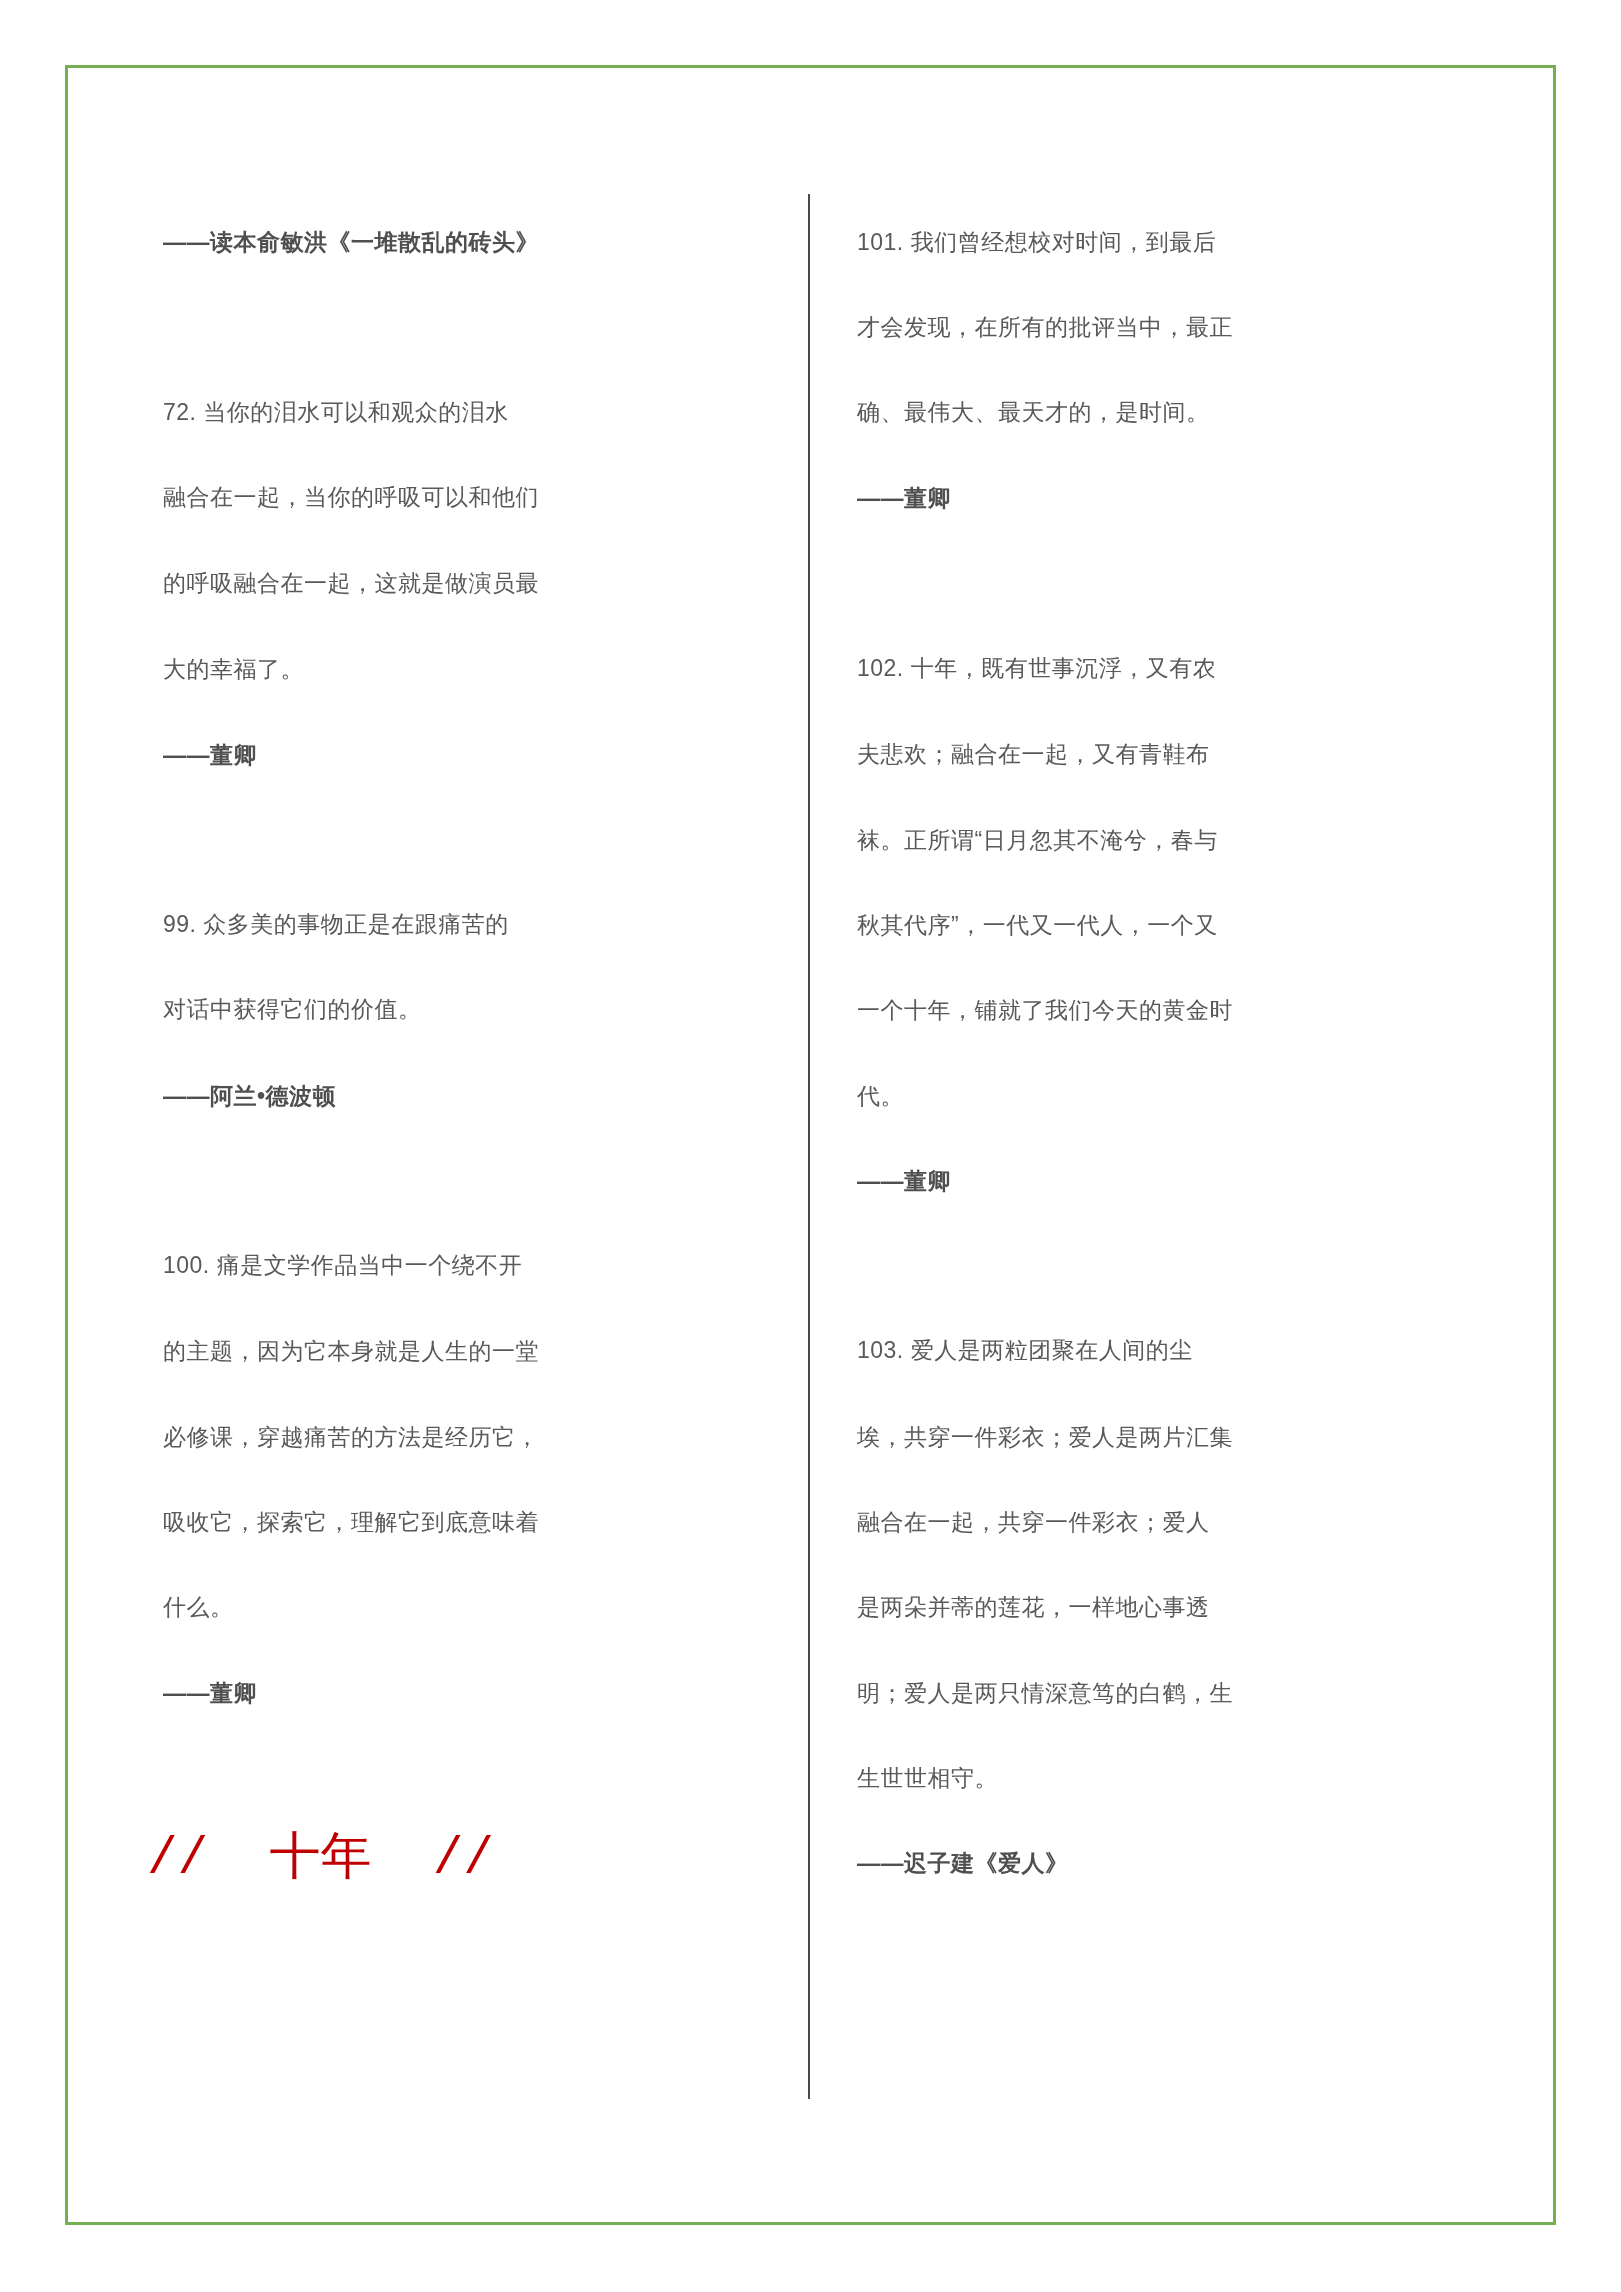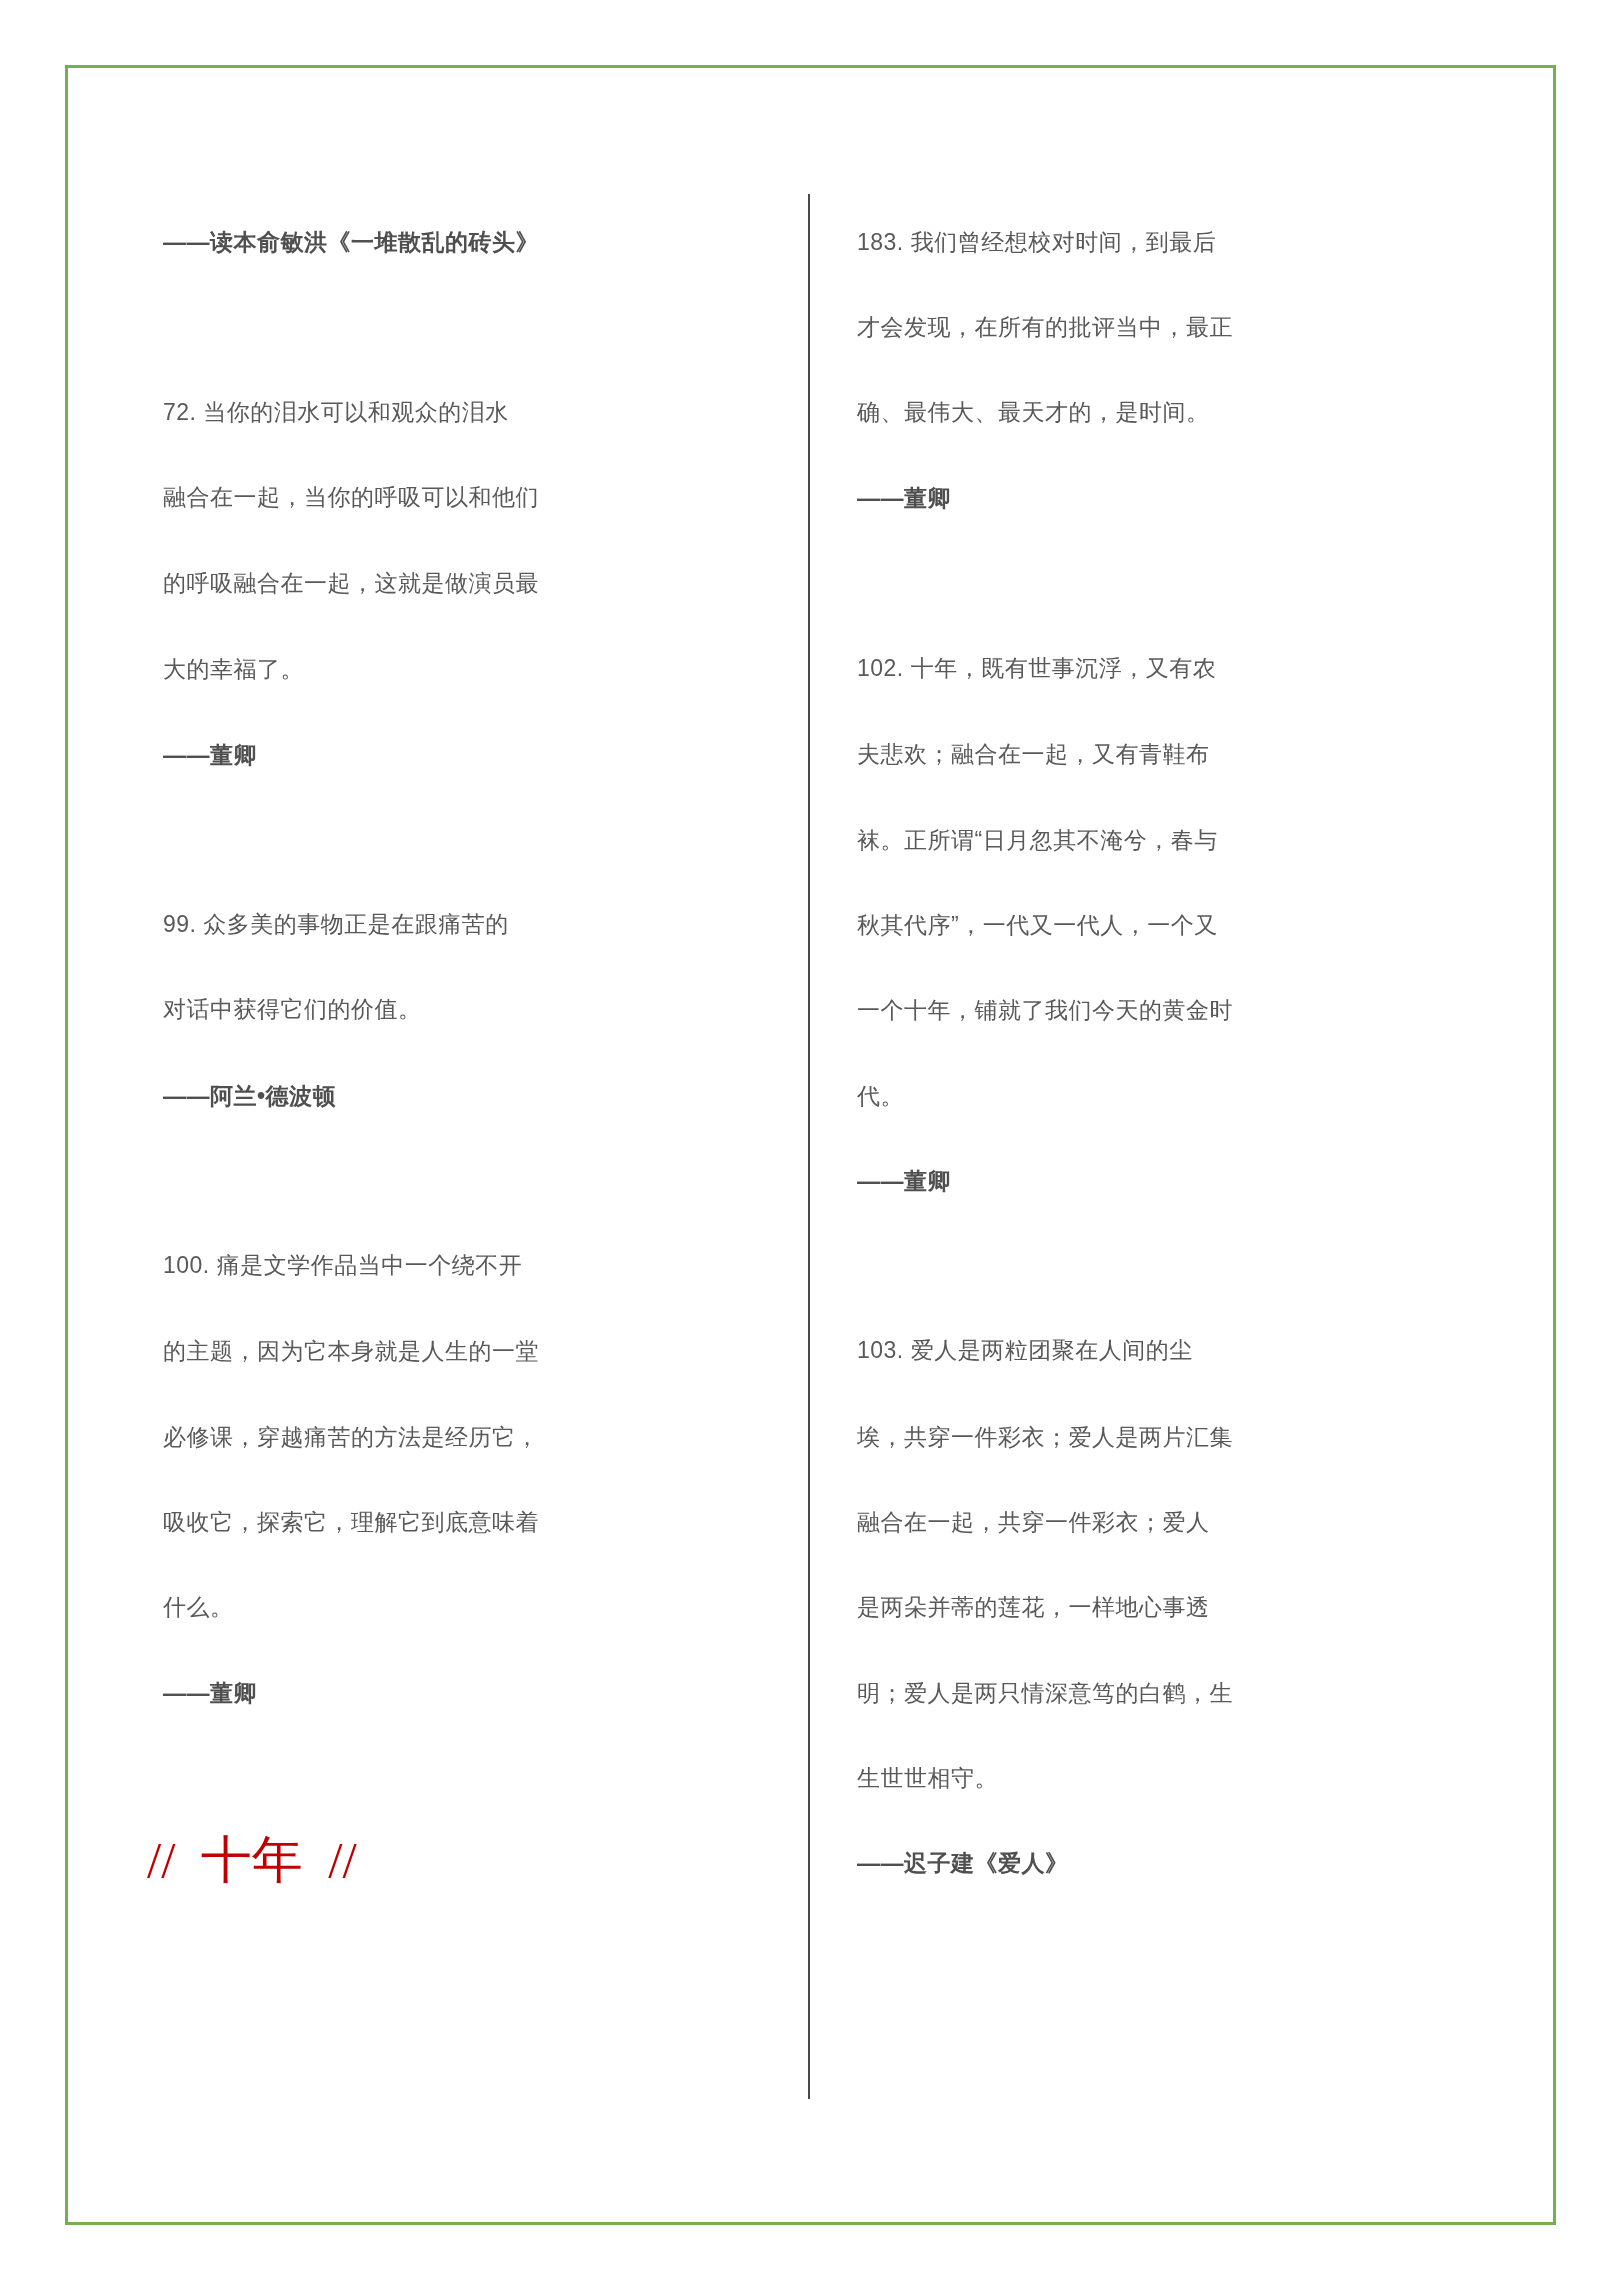--- a/index.html
+++ b/index.html
@@ -51,21 +51,21 @@
   .line.bold {
     font-weight: bold;
     color: #4f4f4f;
   }
   .section-title {
     position: absolute;
     left: 147px;
     height: 78px;
     line-height: 78px;
     font-size: 51px;
-    font-family: Liberation Serif, serif;
+    font-family: Liberation Mono, monospace;
     color: #c00000;
     white-space: pre;
   }
 </style>
 </head>
 <body>
 
 <div class="frame"></div>
 <div class="divider"></div>
 
@@ -93,21 +93,21 @@
     <div class="line" style="top:1480px">吸收它，探索它，理解它到底意味着</div>
     <div class="line" style="top:1565px">什么。</div>
     <div class="line bold" style="top:1651px">——董卿</div>
   </div>
 </div>
 
 <div class="section-title" style="top:1821px">//  十年  //</div>
 
 <div class="col col-right">
   <div>
-    <div class="line" style="top:200px">183.  我们曾经想校对时间，到最后</div>
+    <div class="line" style="top:200px">101.  我们曾经想校对时间，到最后</div>
     <div class="line" style="top:285px">才会发现，在所有的批评当中，最正</div>
     <div class="line" style="top:370px">确、最伟大、最天才的，是时间。</div>
     <div class="line bold" style="top:456px">——董卿</div>
   </div>
 
   <div>
     <div class="line" style="top:626px">102.  十年，既有世事沉浮，又有农</div>
     <div class="line" style="top:712px">夫悲欢；融合在一起，又有青鞋布</div>
     <div class="line" style="top:798px">袜。正所谓“日月忽其不淹兮，春与</div>
     <div class="line" style="top:883px">秋其代序”，一代又一代人，一个又</div>

